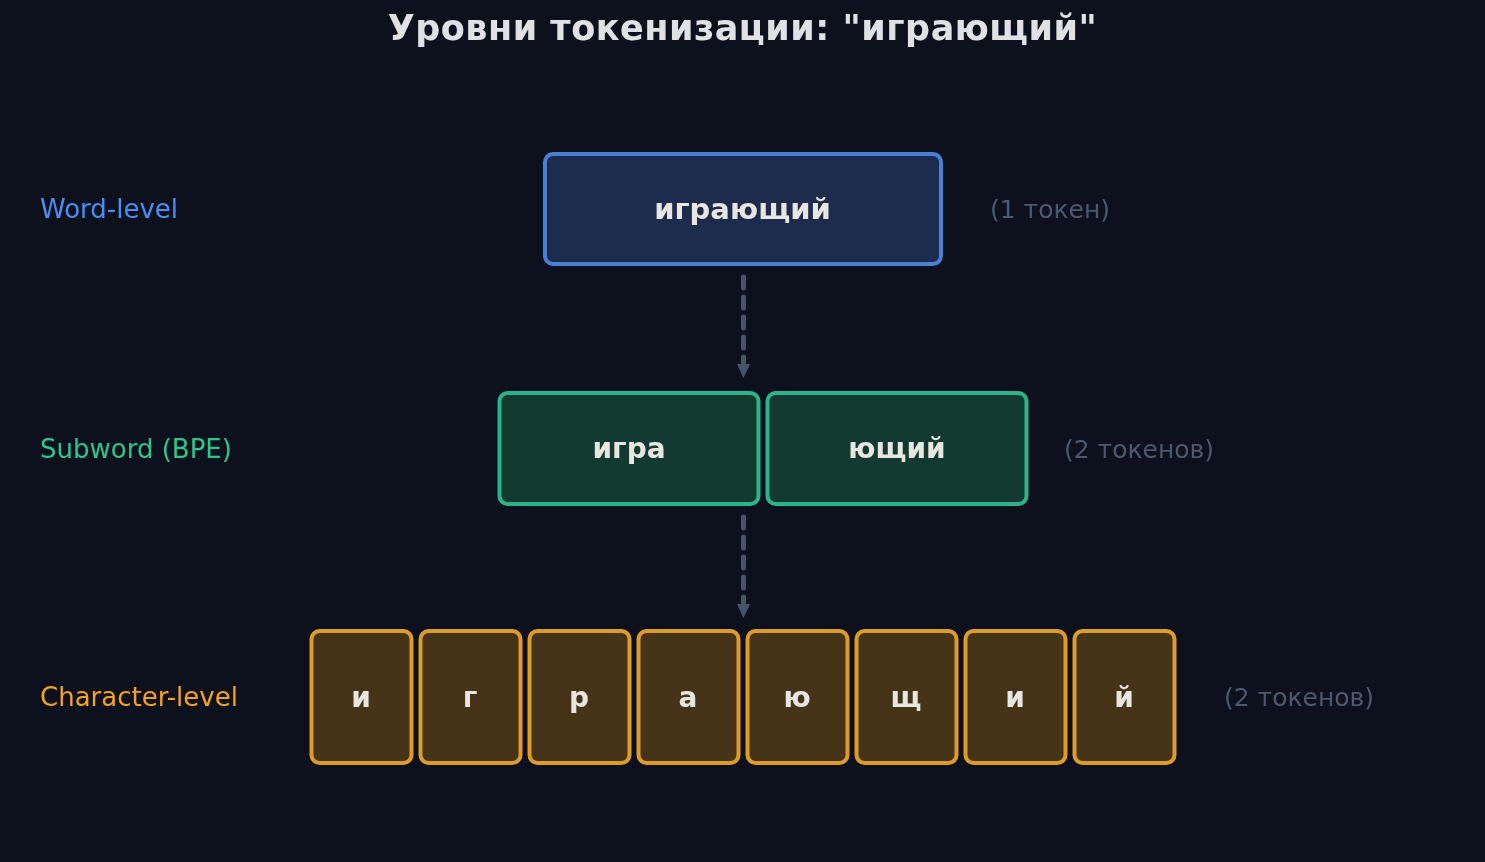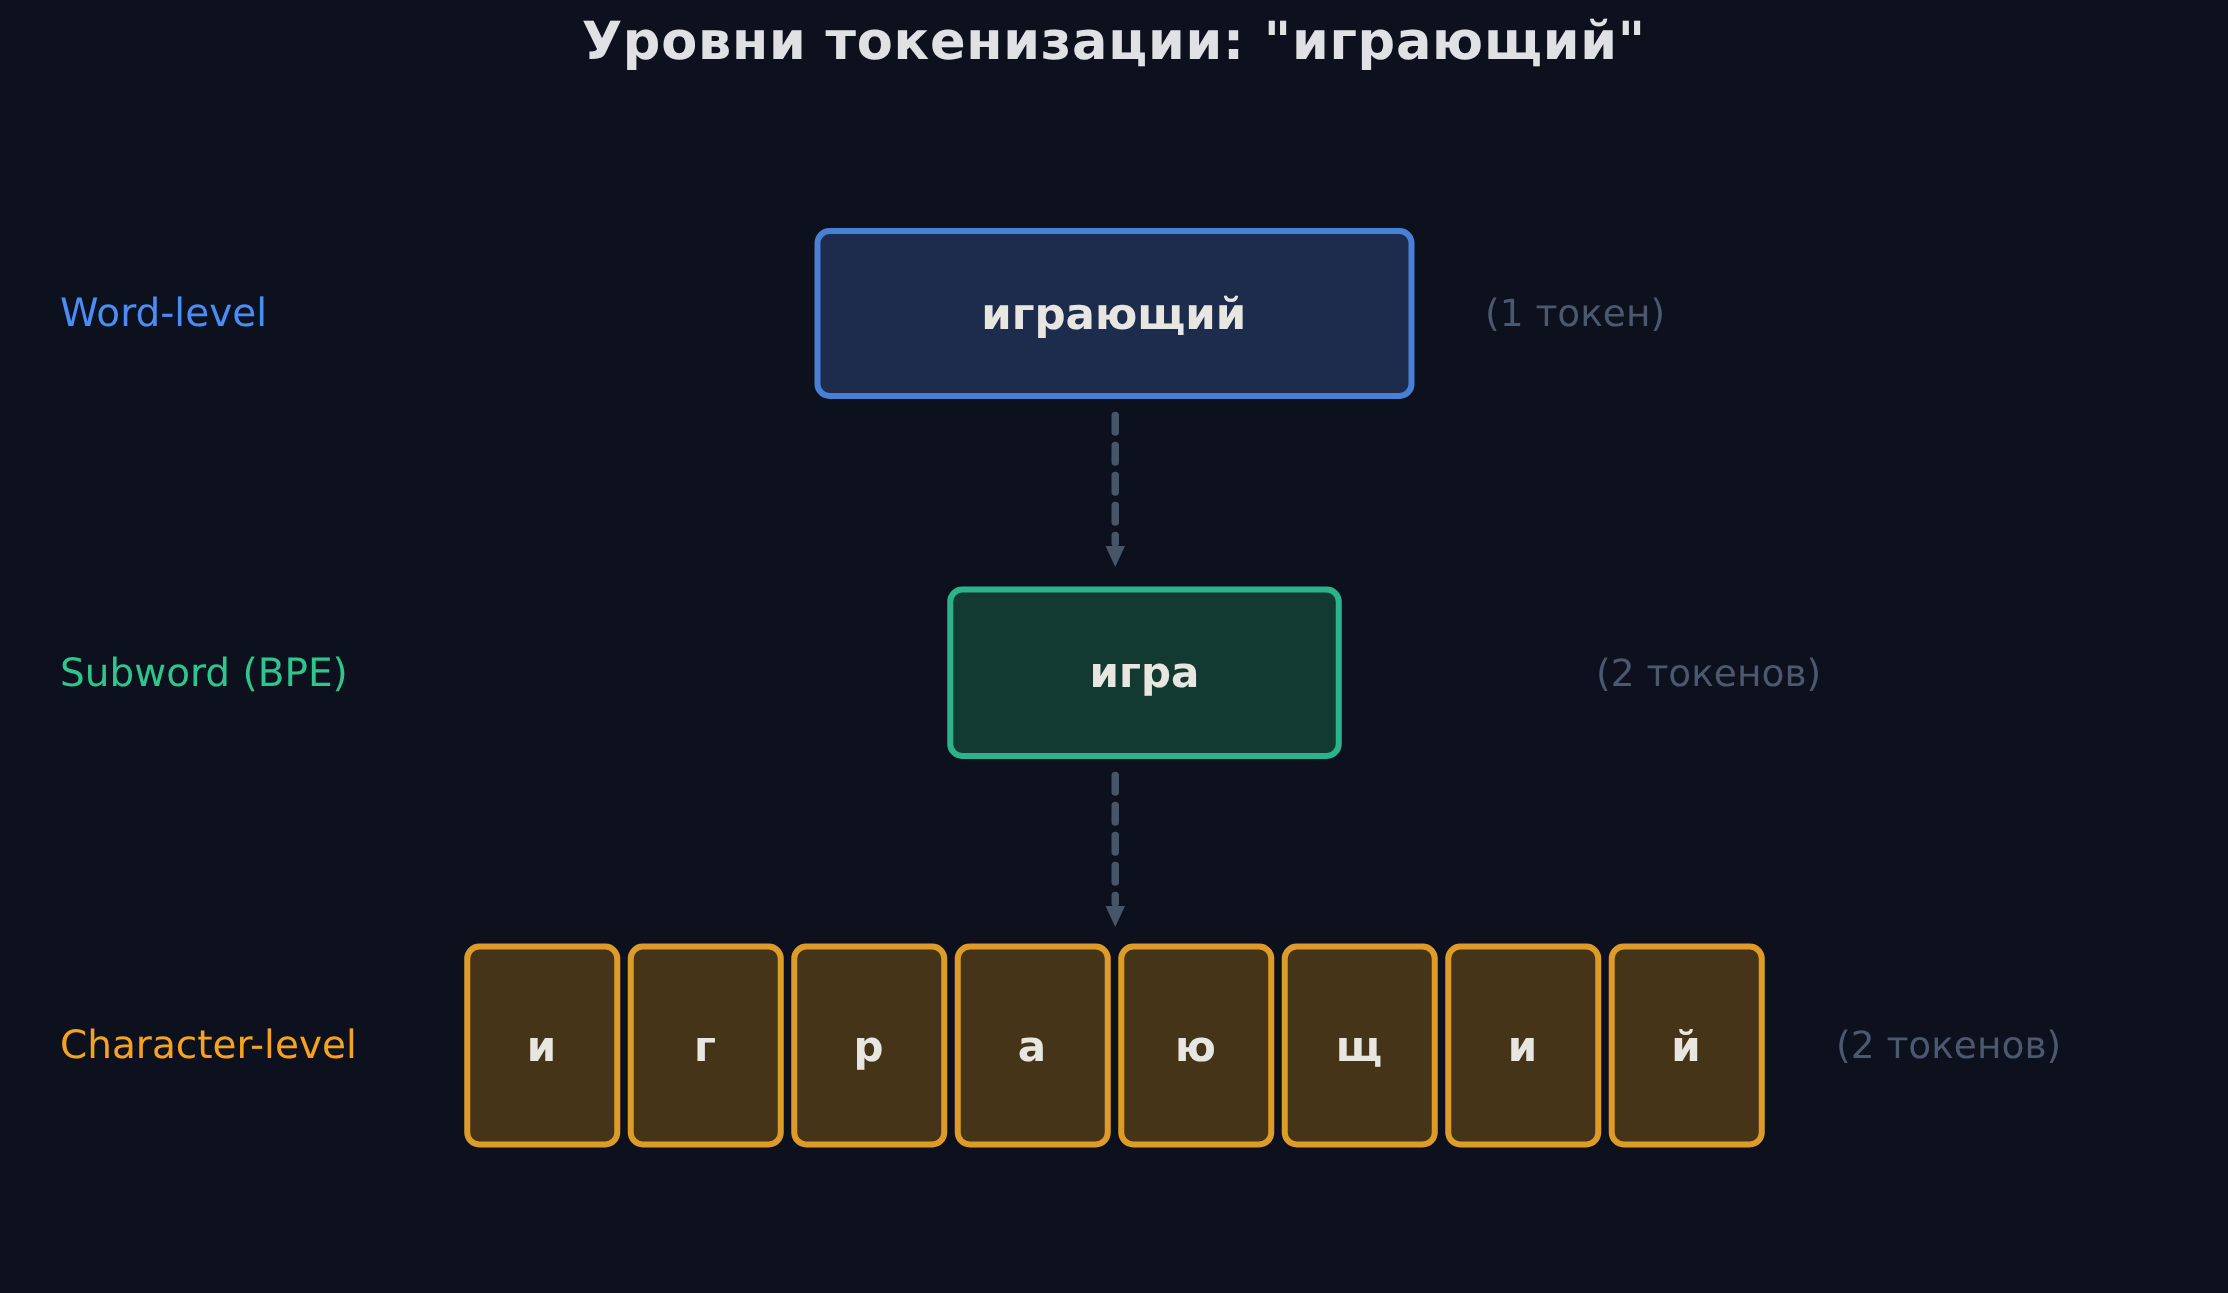--- a/index.html
+++ b/index.html
@@ -129,20 +129,23 @@
     <line x1="12.5" y1="3" x2="12.5" y2="88" stroke="#475569" stroke-width="5" stroke-dasharray="11 9" stroke-linecap="round"></line>
     <polygon points="6,90 19,90 12.5,104" fill="#475569"></polygon>
   </svg>
 
   <div class="row row-subword">
     <span class="row-label green">Subword (BPE)</span>
     <div class="boxes">
       <div class="token green-box">
         <span>игра</span>
       </div>
+      <div class="token green-box">
+        <span>ющий</span>
+      </div>
     </div>
     <span class="count count-subword">(2 токенов)</span>
   </div>
 
   <svg class="arrow arrow-2" viewBox="0 0 25 106">
     <line x1="12.5" y1="3" x2="12.5" y2="88" stroke="#475569" stroke-width="5" stroke-dasharray="11 9" stroke-linecap="round"></line>
     <polygon points="6,90 19,90 12.5,104" fill="#475569"></polygon>
   </svg>
 
   <div class="row row-char">

